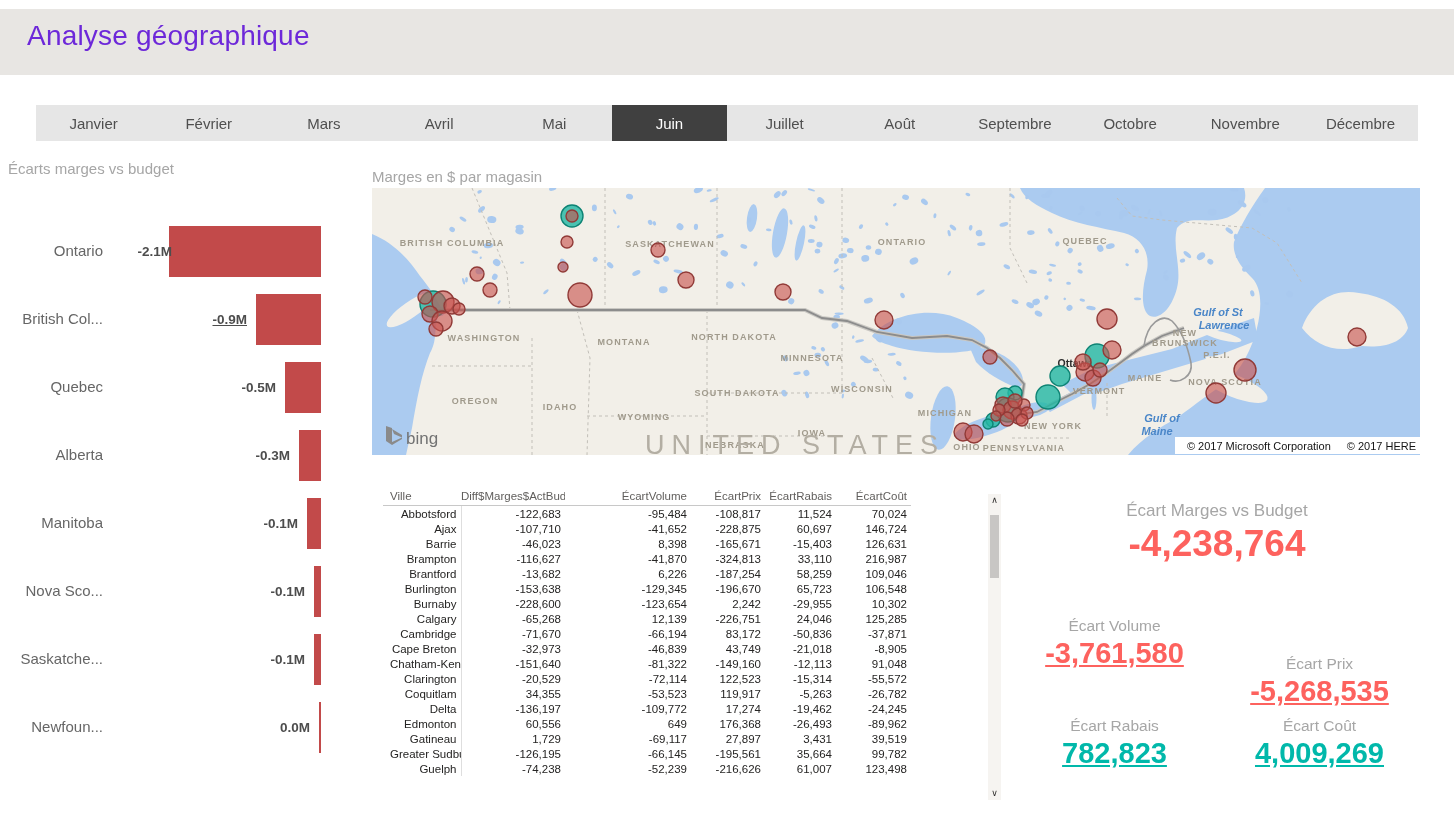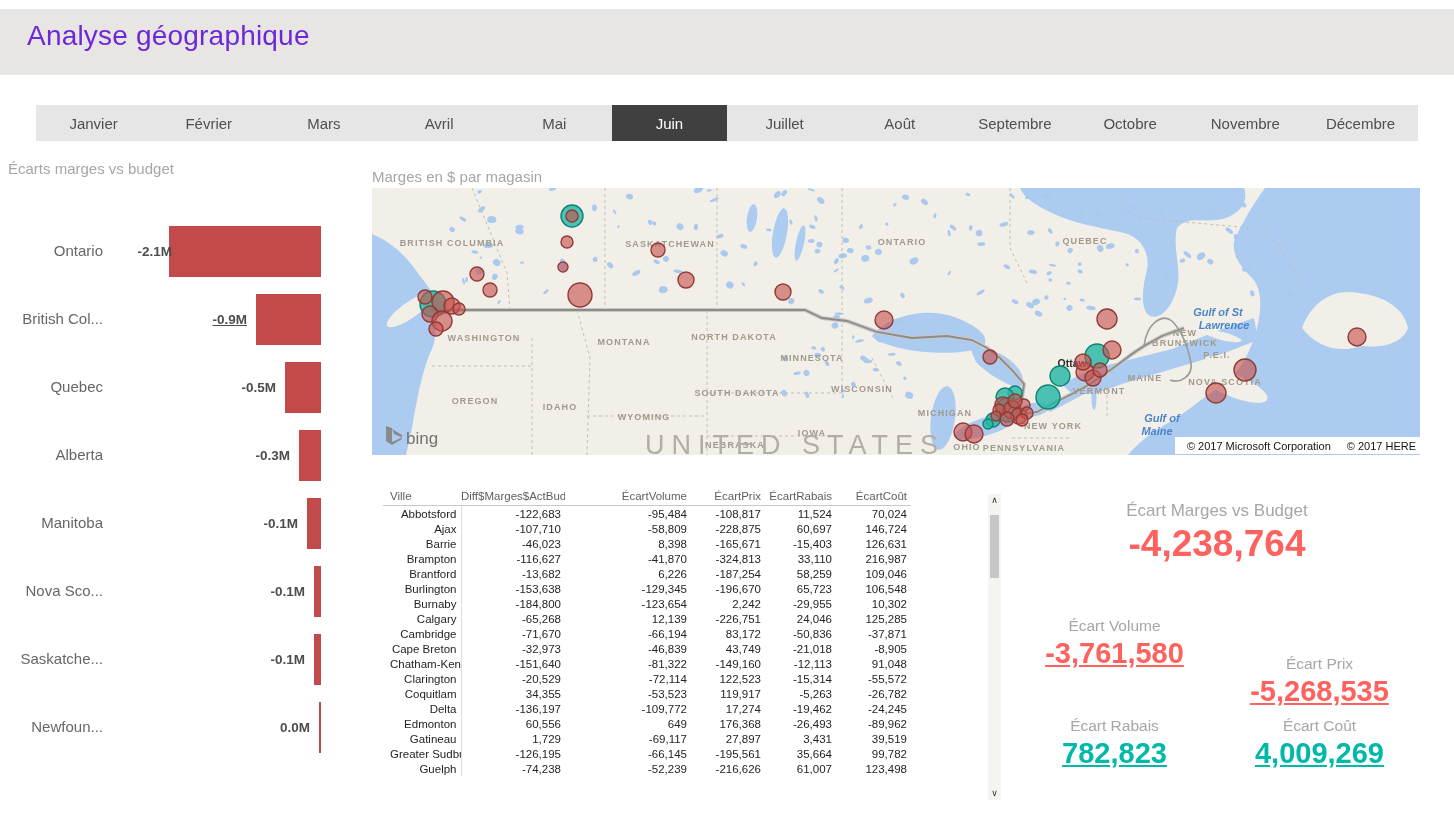--- a/index.html
+++ b/index.html
@@ -475,21 +475,21 @@
           <td>Abbotsford</td>
           <td>-122,683</td>
           <td>-95,484</td>
           <td>-108,817</td>
           <td>11,524</td>
           <td>70,024</td>
         </tr>
         <tr>
           <td>Ajax</td>
           <td>-107,710</td>
-          <td>-58,809</td>
+          <td>-41,652</td>
           <td>-228,875</td>
           <td>60,697</td>
           <td>146,724</td>
         </tr>
         <tr>
           <td>Barrie</td>
           <td>-46,023</td>
           <td>8,398</td>
           <td>-165,671</td>
           <td>-15,403</td>
@@ -514,21 +514,21 @@
         <tr>
           <td>Burlington</td>
           <td>-153,638</td>
           <td>-129,345</td>
           <td>-196,670</td>
           <td>65,723</td>
           <td>106,548</td>
         </tr>
         <tr>
           <td>Burnaby</td>
-          <td>-184,800</td>
+          <td>-228,600</td>
           <td>-123,654</td>
           <td>2,242</td>
           <td>-29,955</td>
           <td>10,302</td>
         </tr>
         <tr>
           <td>Calgary</td>
           <td>-65,268</td>
           <td>12,139</td>
           <td>-226,751</td>

